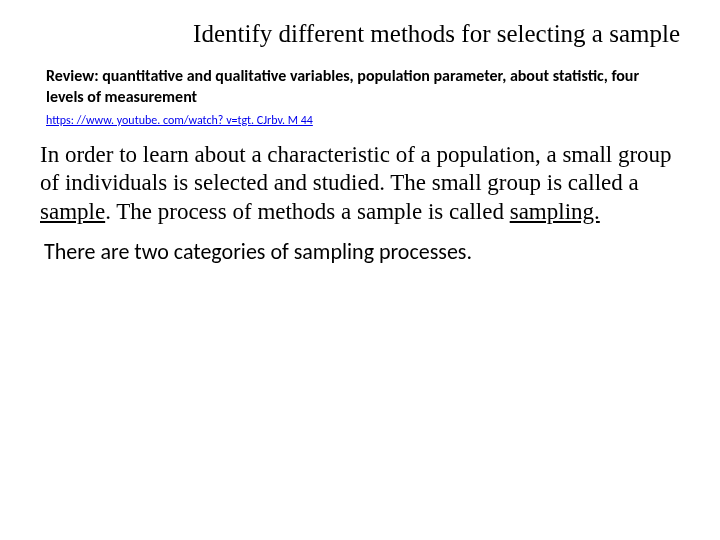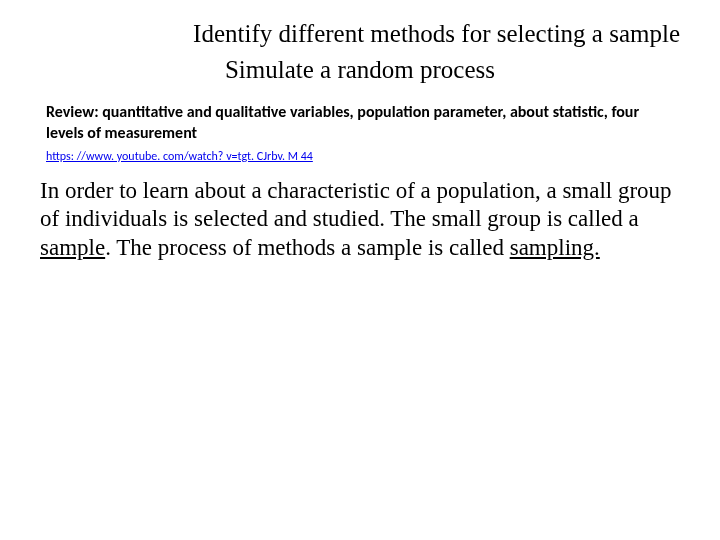--- a/index.html
+++ b/index.html
@@ -45,28 +45,28 @@
     .list-block .intro { margin-bottom: 2px; }
     .numbered { padding-left: 6px; }
   </style>
 </head>
 <body>
 
 
 
 <div class="title-block">
   <div class="title-line2">Identify different methods for selecting a sample</div>
-  <div class="title-line3">Simulate a random process</div>
 </div>
 
 <div class="review-block">Review:  quantitative and qualitative variables, population parameter, about statistic, four levels of measurement</div>
 
 <a class="link-block">https: //www. youtube. com/watch? v=tgt. CJrbv. M 44</a>
 
 <div class="body-text">
   <span>In order to learn about a characteristic of a population, a small group of individuals is selected and studied.  The small group is called a </span><span class="underline">sample</span><span>.  The process of methods a sample is called </span><span class="underline">sampling.</span>
 </div>
 
 <div class="list-block">
+  <div class="intro">There are two categories of sampling processes.</div>
 </div>
 
 
 
 
 </body></html>

